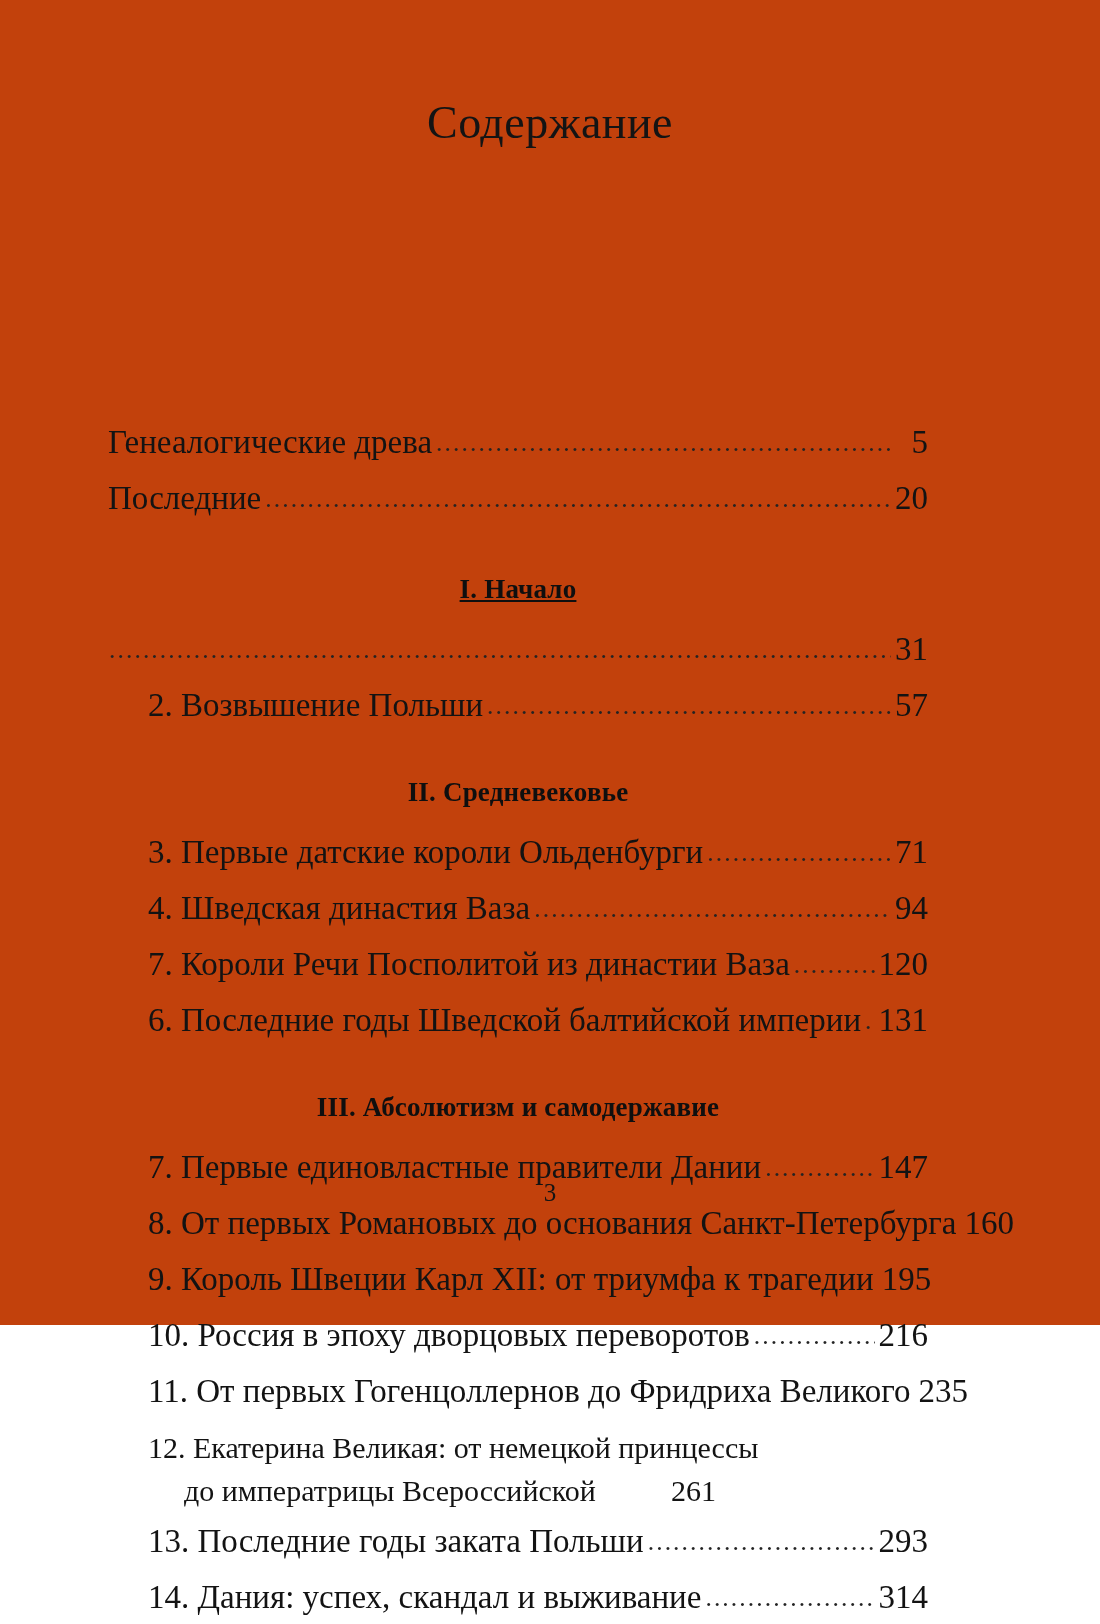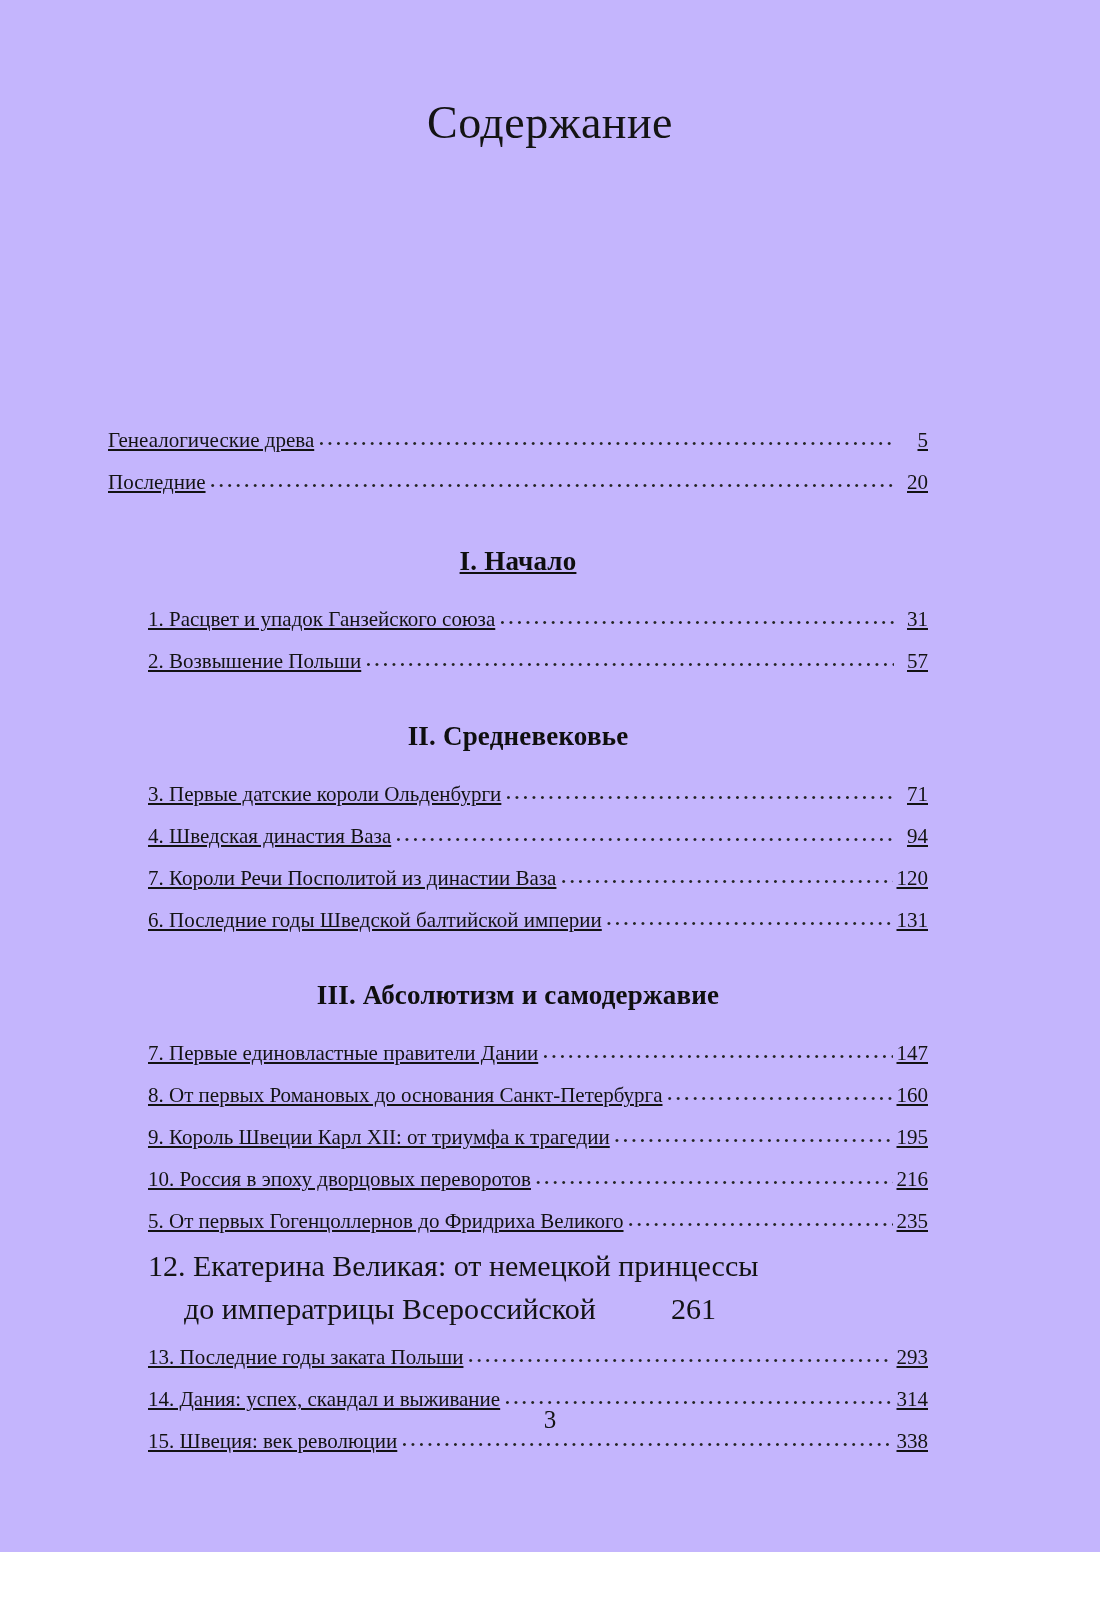--- a/index.html
+++ b/index.html
@@ -10,24 +10,24 @@
   body {
     width: 1100px;
     height: 1624px;
     font-family: "Liberation Serif", "DejaVu Serif", serif;
     color: #111111;
     position: relative;
     overflow: hidden;
   }
   .page {
     width: 1100px;
-    height: 1552px;
+    height: 1325px;
     box-sizing: border-box;
     position: relative;
-    background: #c4b5fd;
+    background: #c2410c;
   }
   .toc-title {
     position: absolute;
     top: 96px;
     left: 0;
     width: 1100px;
     text-align: center;
     font-size: 46px;
     font-weight: 400;
     letter-spacing: 0.5px;
@@ -38,26 +38,25 @@
     top: 418px;
     left: 108px;
     width: 820px;
   }
   .front-matter {
     margin-bottom: 34px;
   }
   .entry {
     display: flex;
     align-items: baseline;
-    font-size: 21px;
+    font-size: 33px;
     line-height: 1.0;
     padding: 8px 0 9px 0;
     color: #131313;
     white-space: nowrap;
-    text-decoration: underline;
   }
   .entry .label {
     flex: 0 0 auto;
     padding-right: 3px;
   }
   .entry .leader {
     flex: 1 1 auto;
     overflow: hidden;
     height: 1em;
     position: relative;
@@ -144,21 +143,20 @@
       <div class="entry front">
         <span class="label">Последние</span>
         <span class="leader"></span>
         <span class="pageno">20</span>
       </div>
 
     </div>
 
     <div class="section-head first">I. Начало</div>
     <div class="entry chapter">
-      <span class="label">1. Расцвет и упадок Ганзейского союза</span>
       <span class="leader"></span>
       <span class="pageno">31</span>
     </div>
     <div class="entry chapter">
       <span class="label">2. Возвышение Польши</span>
       <span class="leader"></span>
       <span class="pageno">57</span>
     </div>
 
     <div class="section-head">II. Средневековье</div>
@@ -199,21 +197,21 @@
       <span class="leader"></span>
       <span class="pageno">195</span>
     </div>
     <div class="entry chapter">
       <span class="label">10. Россия в эпоху дворцовых переворотов</span>
       <span class="leader"></span>
       <span class="pageno">216</span>
     </div>
 
     <div class="entry chapter">
-      <span class="label">5. От первых Гогенцоллернов до Фридриха Великого</span>
+      <span class="label">11. От первых Гогенцоллернов до Фридриха Великого</span>
       <span class="leader"></span>
       <span class="pageno">235</span>
     </div>
 
     <div class="wrap-entry">
       <div class="first-line">12. Екатерина Великая: от немецкой принцессы</div>
       <div class="second-line">
         <span class="label">до императрицы Всероссийской</span>
         <span class="leader"></span>
         <span class="pageno">261</span>

